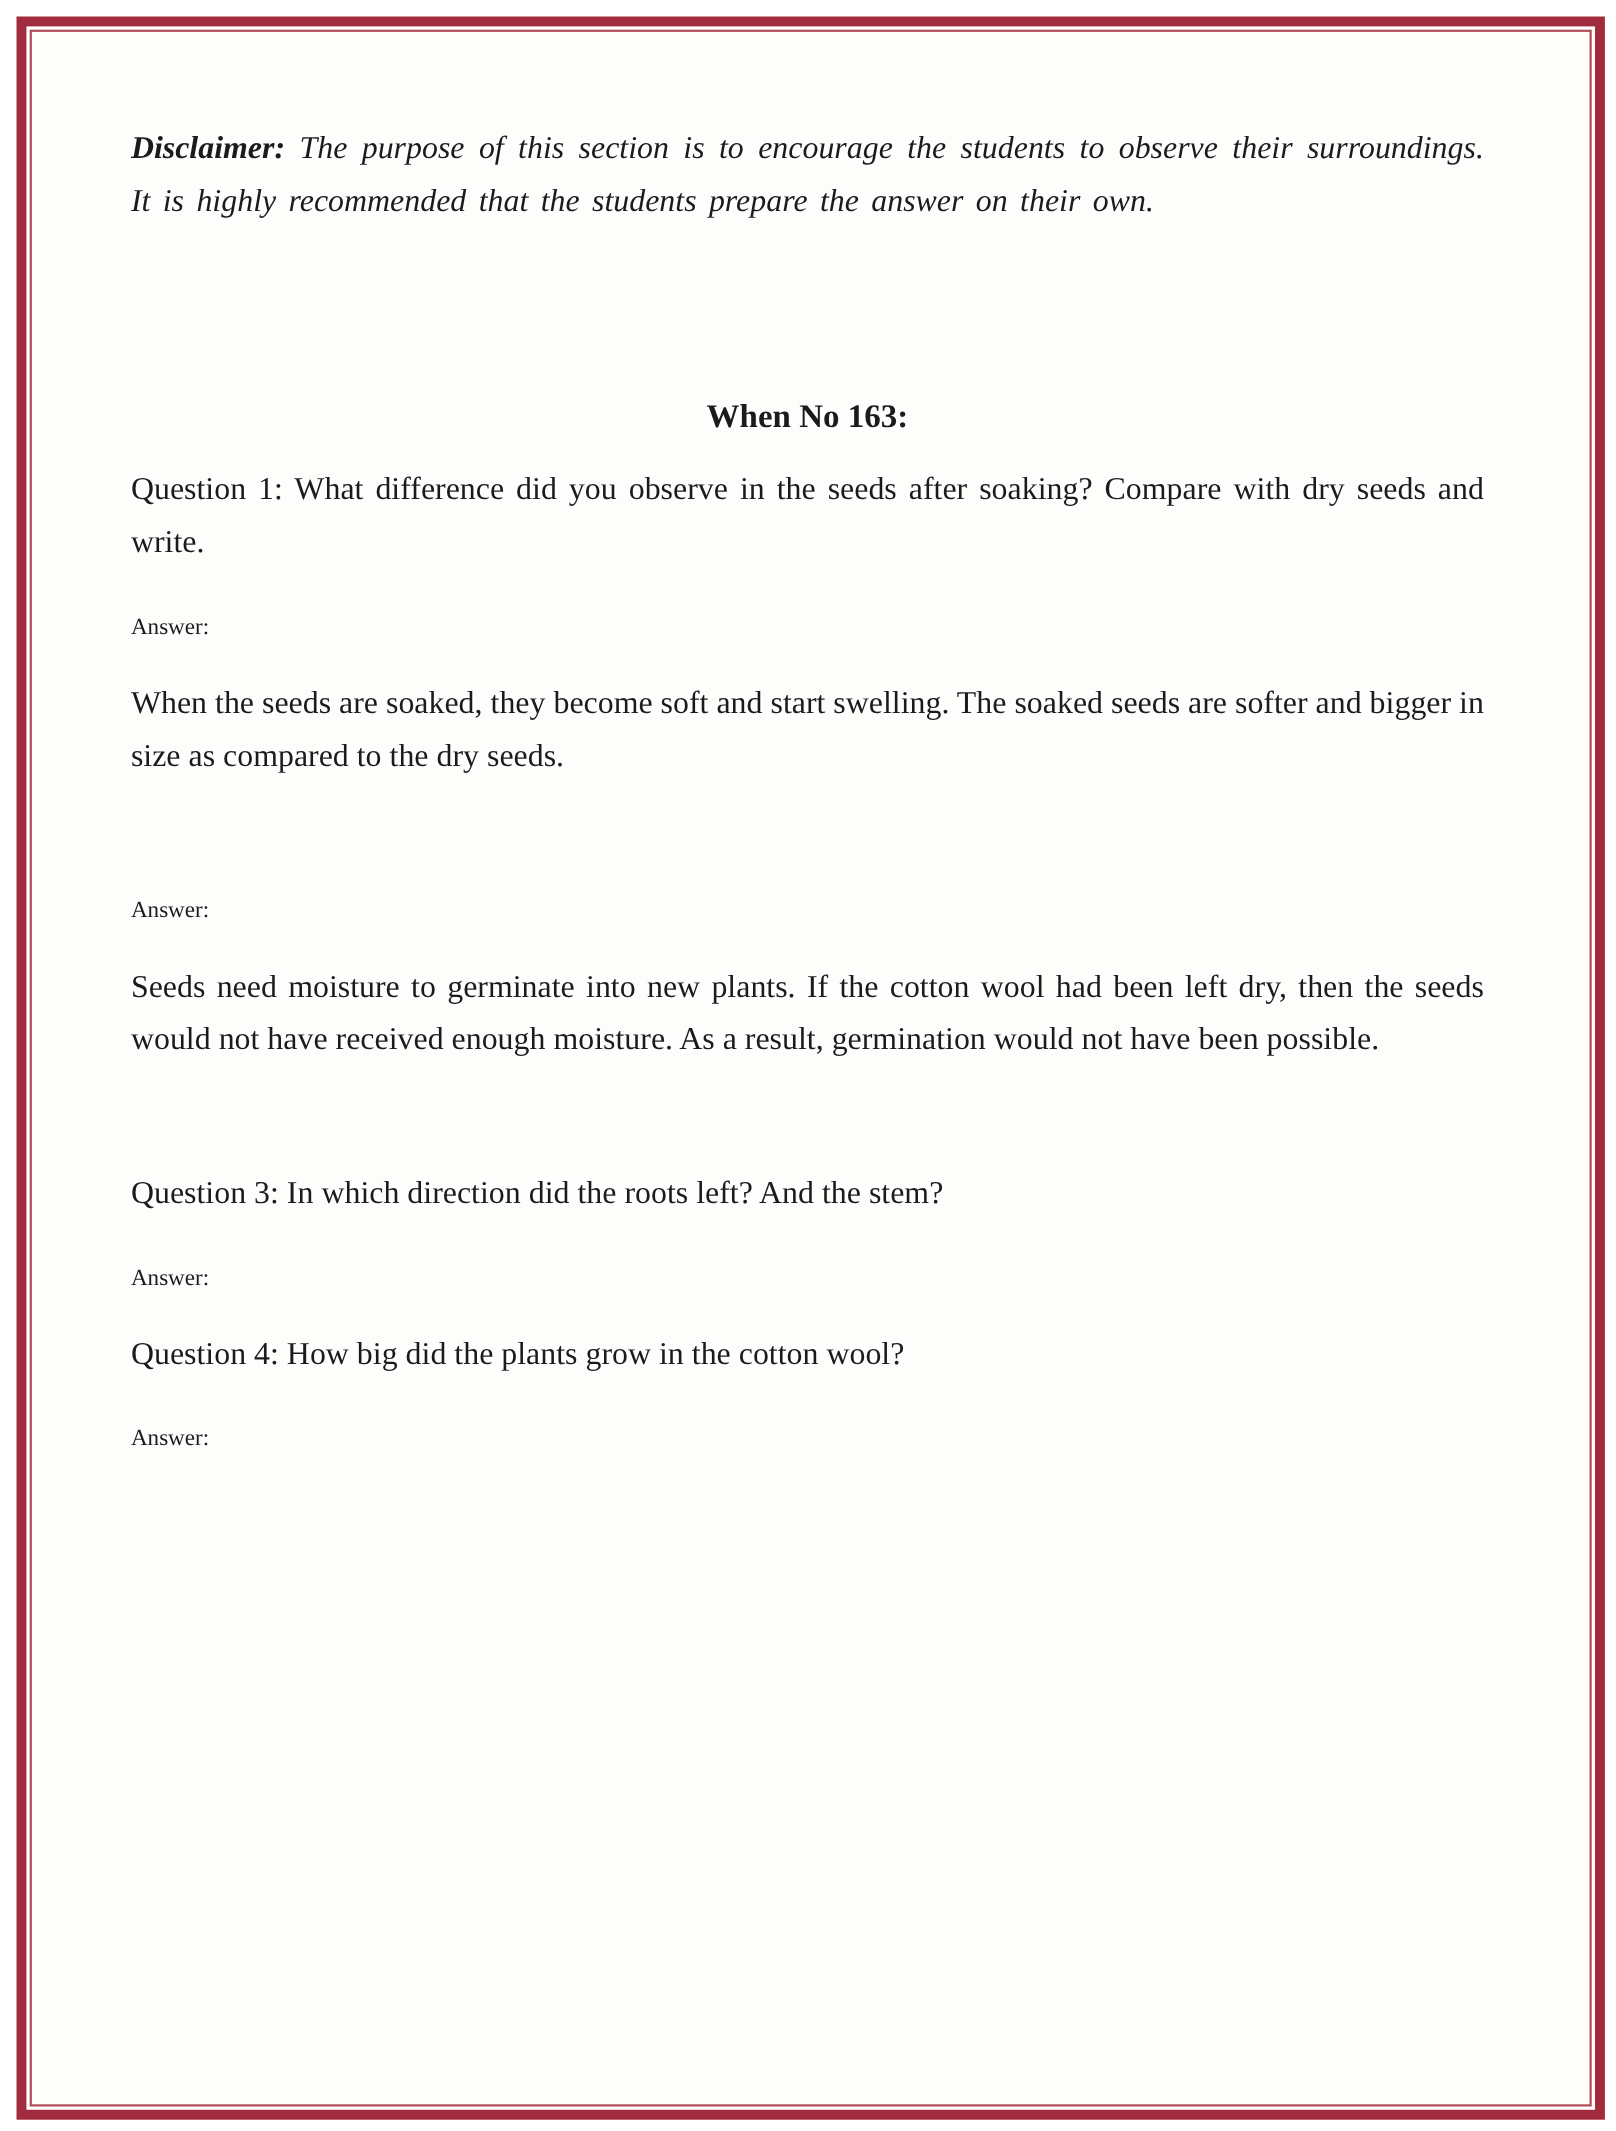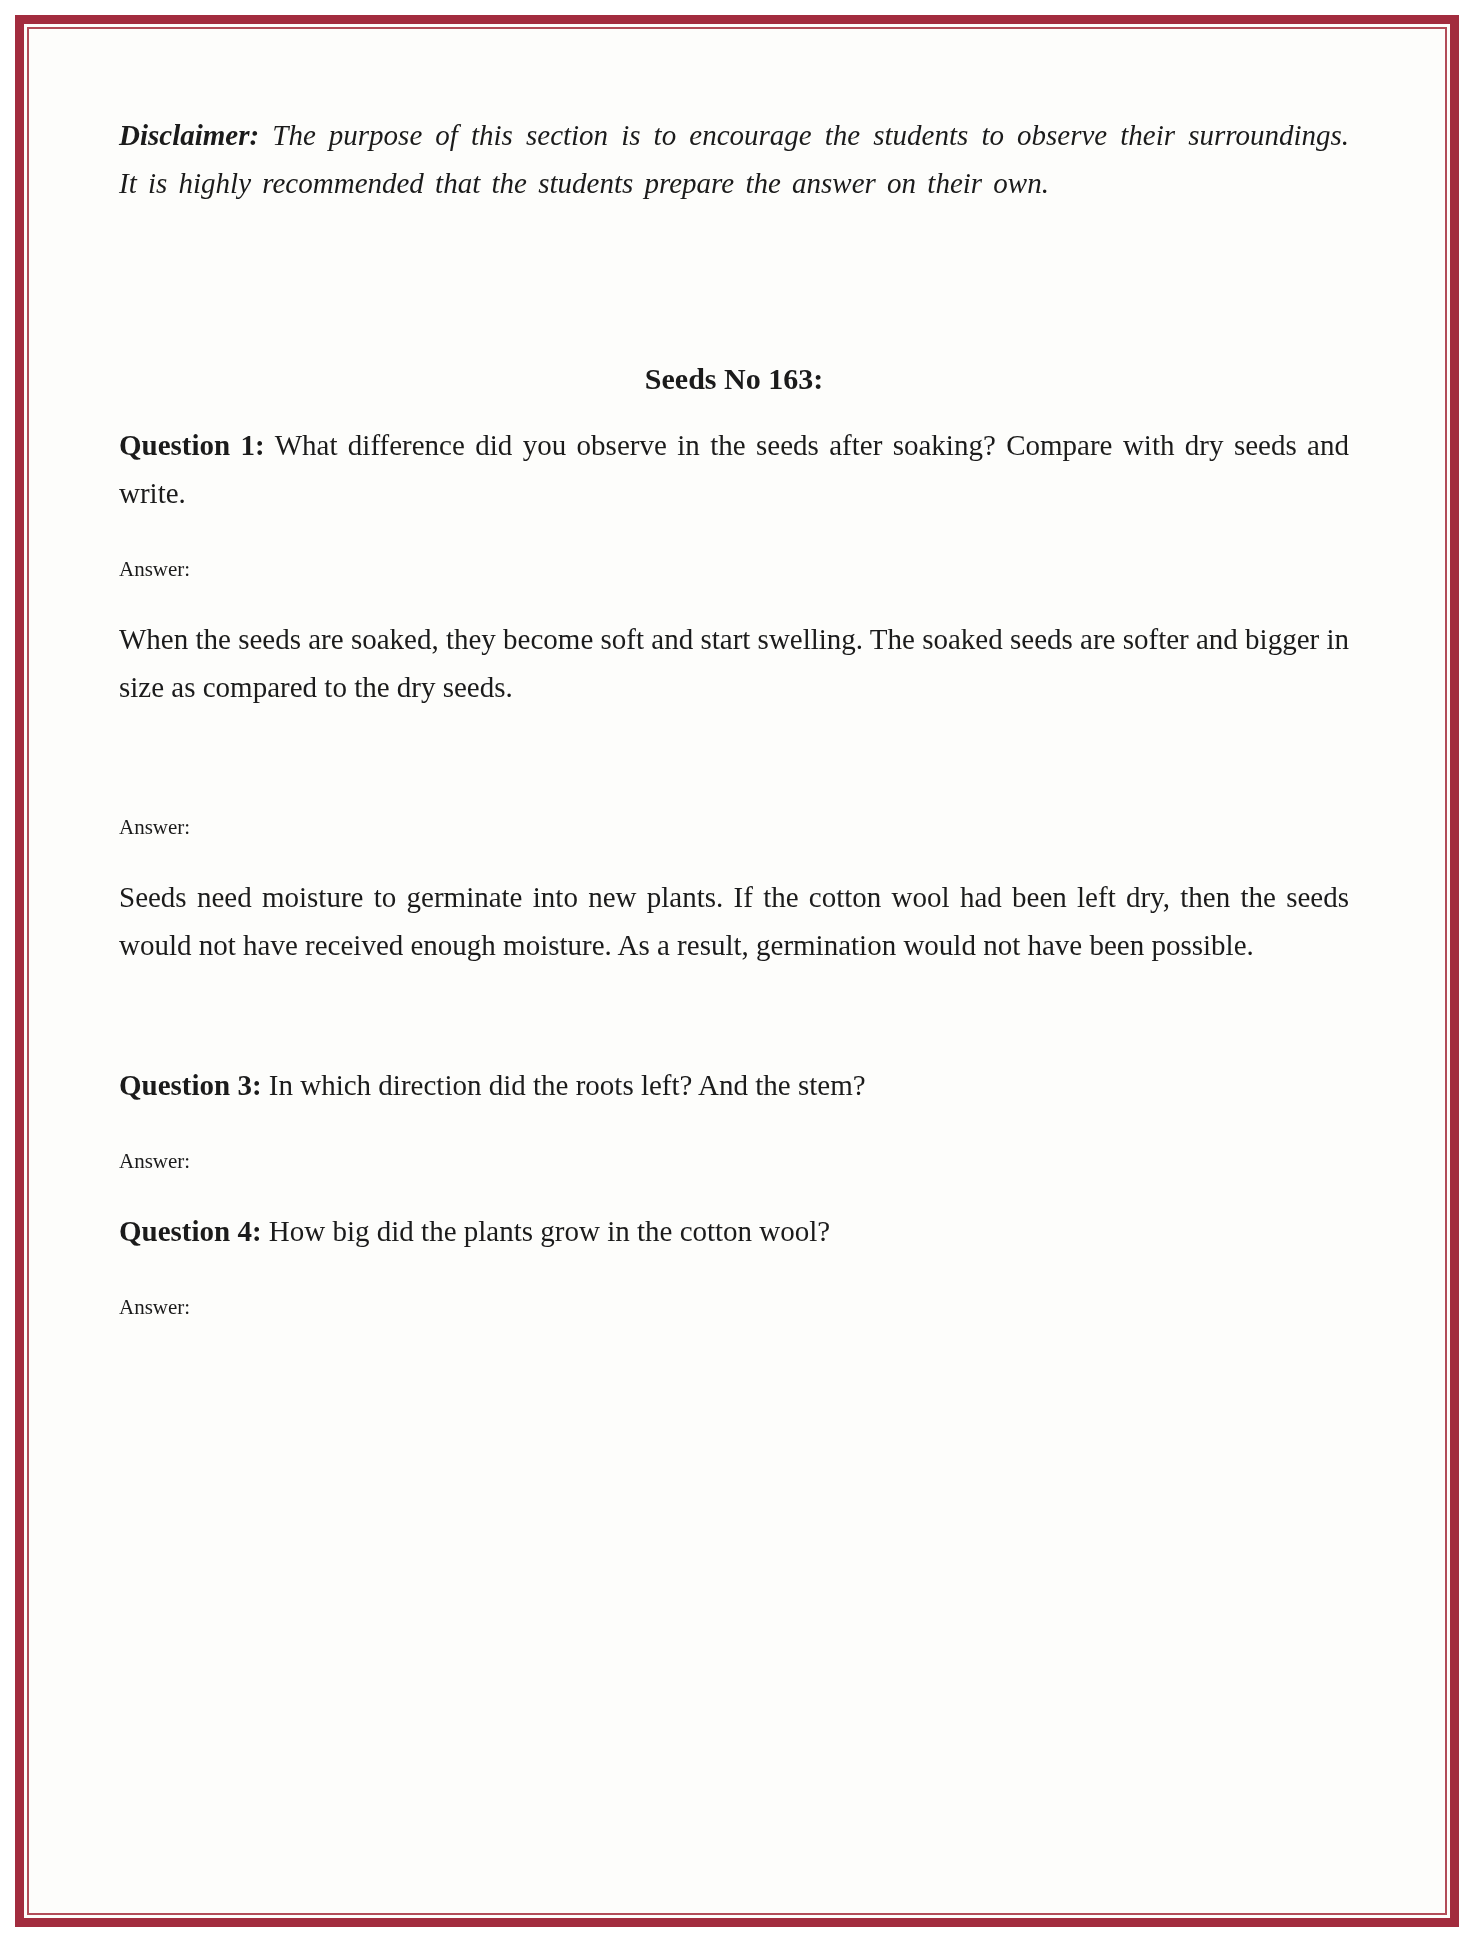--- a/index.html
+++ b/index.html
@@ -46,21 +46,21 @@
   }
   .disclaimer .disc-label { font-weight: 700; }
   .page-heading {
     font-size: 30px;
     line-height: 48px;
     font-weight: 700;
     text-align: center;
     margin-bottom: 18px;
   }
   .question { margin-bottom: 28px; }
-  .q-label { font-weight: 700; }
+  .q-label { font-weight: 400; }
   .answer-label {
     font-size: 21px;
     line-height: 48px;
     font-weight: 400;
     margin-bottom: 22px;
   }
   .answer-text { margin-bottom: 92px; }
   .qa:last-child .answer-text { margin-bottom: 0; }
 </style>
 </head>
@@ -68,21 +68,21 @@
 
 <div class="frame-outer">
   <div class="frame-inner">
     <div class="content">
 
       <p class="para disclaimer">
         <span class="disc-label">Disclaimer:</span>
         <span>The purpose of this section is to encourage the students to observe their surroundings. It is highly recommended that the students prepare the answer on their own.</span>
       </p>
 
-      <h2 class="page-heading">Seeds No 163:</h2>
+      <h2 class="page-heading">When No 163:</h2>
 
       <section class="qa">
         <p class="para question">
           <span class="q-label">Question 1:</span>
           <span>What difference did you observe in the seeds after soaking? Compare with dry seeds and write.</span>
         </p>
         <p class="answer-label">Answer:</p>
         <p class="para answer-text">When the seeds are soaked, they become soft and start swelling. The soaked seeds are softer and bigger in size as compared to the dry seeds.</p>
       </section>
 

